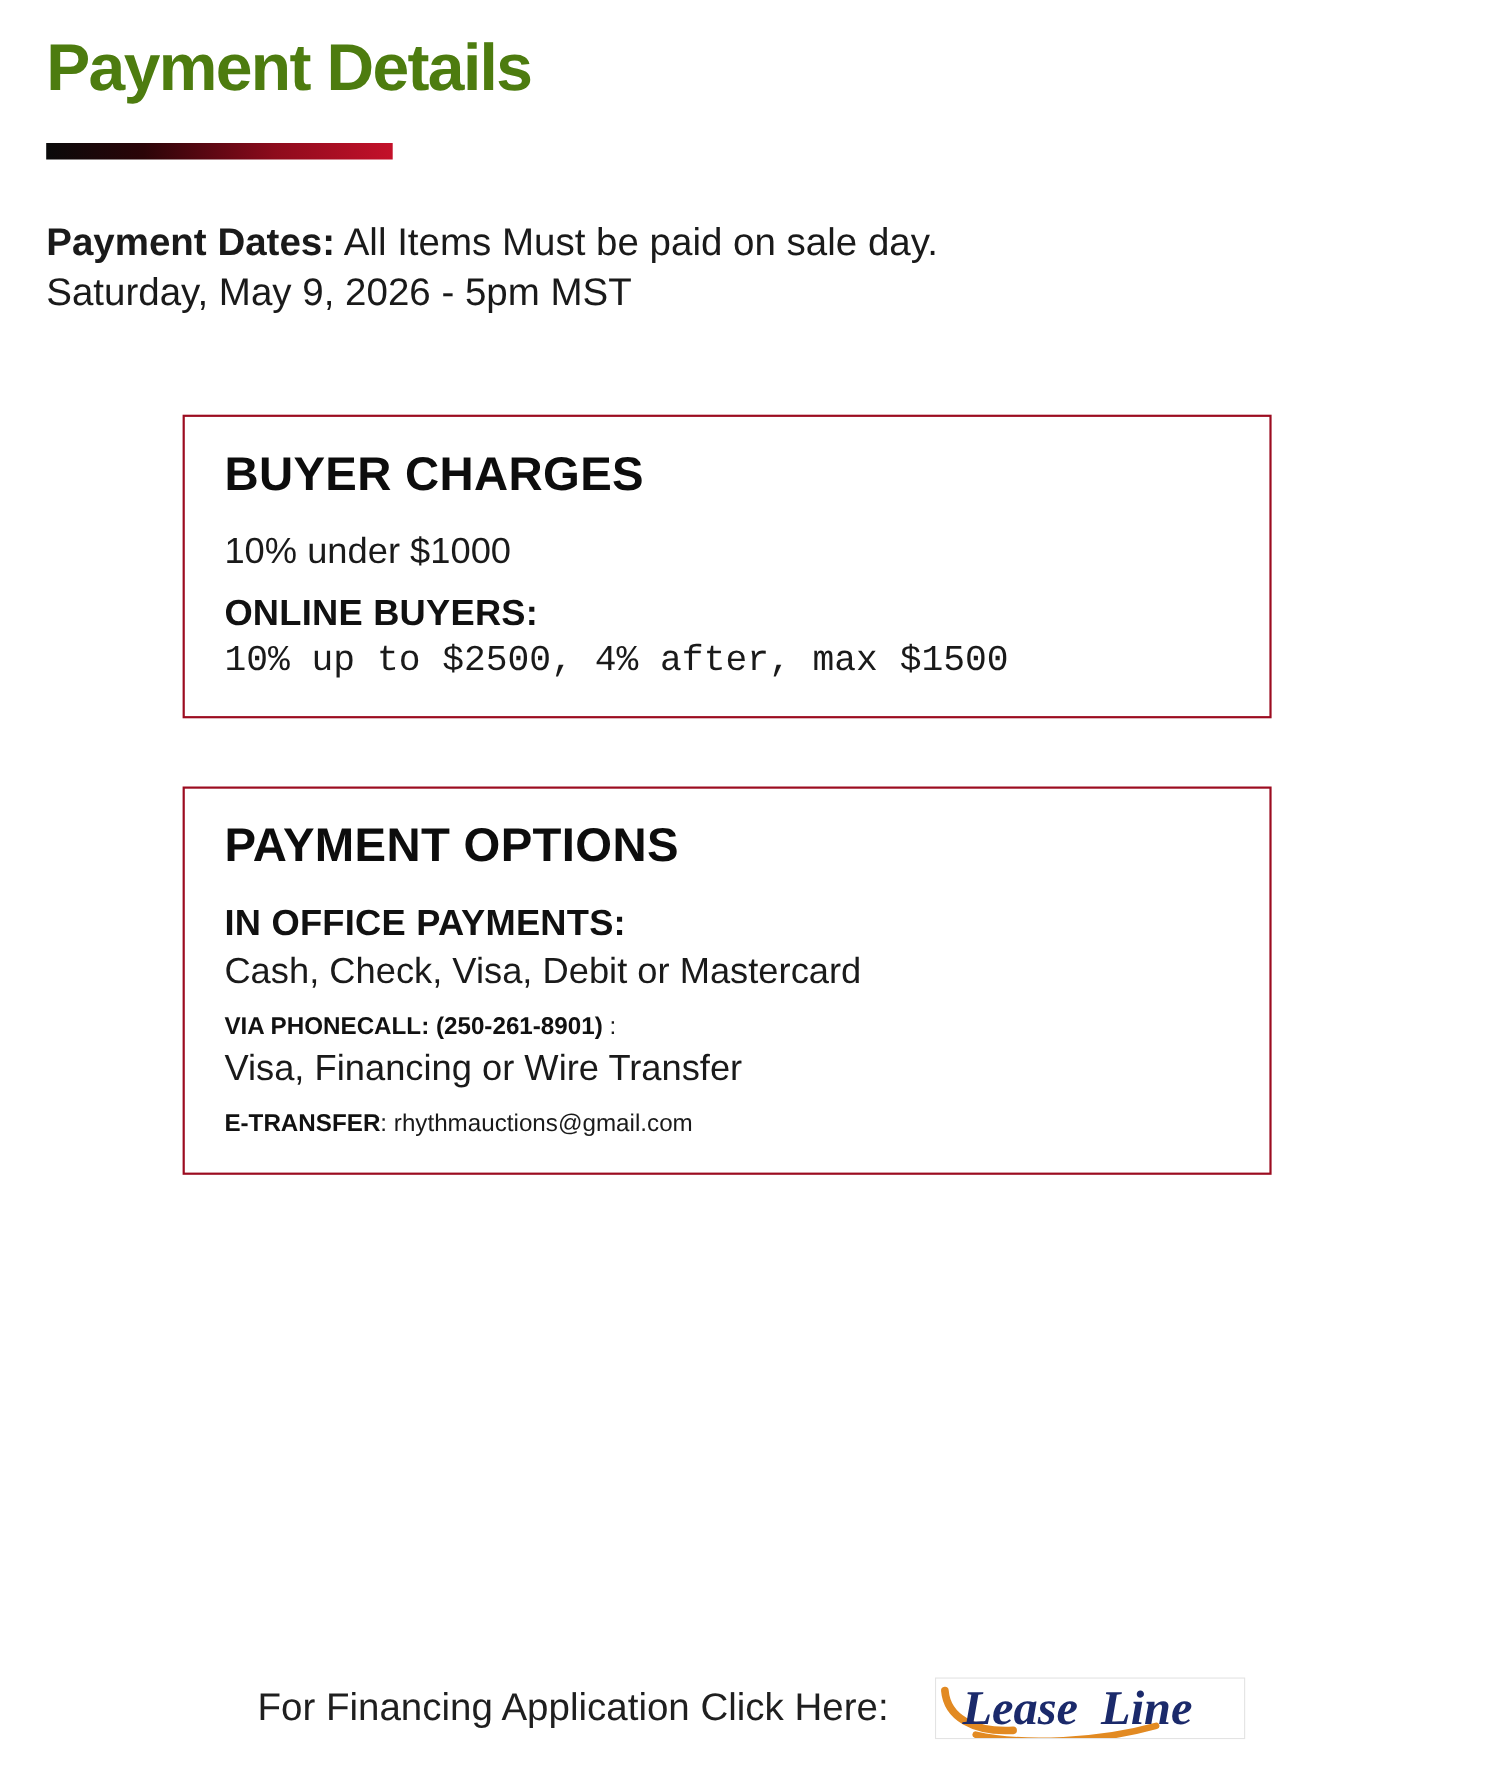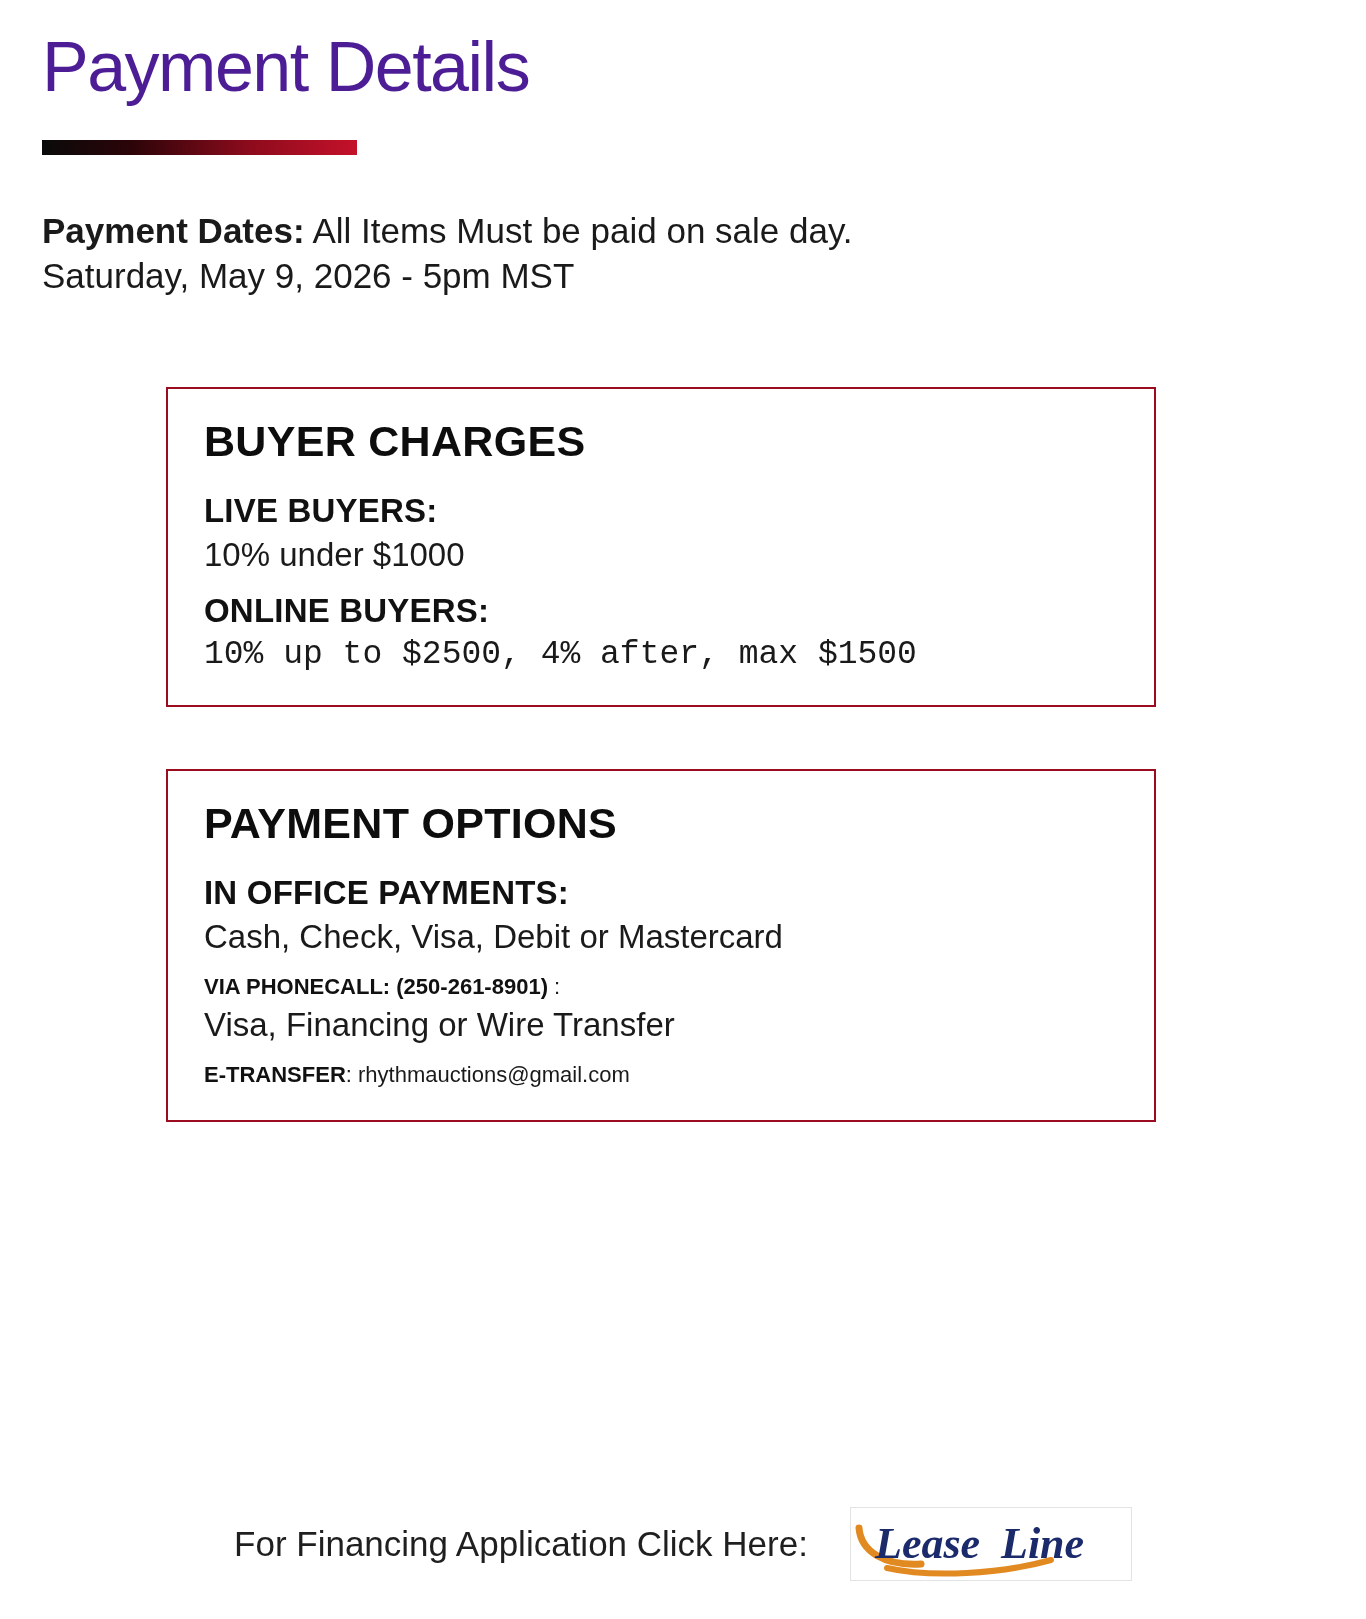--- a/index.html
+++ b/index.html
@@ -17,25 +17,25 @@
     overflow: hidden;
   }
   .page {
     width: 1366px;
     height: 1619px;
     padding: 22px 40px 0 40px;
     position: relative;
   }
   
   .title {
-    font-size: 70px;
+    font-size: 60px;
     line-height: 1.0;
-    font-weight: normal;
+    font-weight: bold;
     letter-spacing: -1.5px;
-    color: #4c1d95;
+    color: #4d7c0f;
     margin: 10px 0 0 2px;
   }
   .title-rule {
     width: 315px;
     height: 15px;
     margin: 38px 0 0 2px;
     background: linear-gradient(90deg, #0a0a0a 0%, #2b0408 28%, #8d0b1c 66%, #c4112a 100%);
   }
   
   .dates {
@@ -93,26 +93,26 @@
     align-items: center;
     justify-content: center;
     gap: 42px;
   }
   .footer-text {
     font-size: 35px;
     color: #1f1f1f;
   }
   .logo {
     width: 282px;
-    height: 74px;
+    height: 56px;
     background: #ffffff;
     border: 1px solid #e3e3e3;
     position: relative;
     display: flex;
-    align-items: flex-start;
+    align-items: center;
     justify-content: center;
     overflow: hidden;
   }
   .logo svg { display: block; }
 </style>
 </head>
 <body>
 
 <div class="page">
 
@@ -120,21 +120,20 @@
   <div class="title-rule"></div>
 
   <div class="dates">
     <b>Payment Dates:</b>
     <span>All Items Must be paid on sale day.</span>
     <span class="line2">Saturday, May 9, 2026 - 5pm MST</span>
   </div>
 
   <div class="box charges">
     <div class="box-title">BUYER CHARGES</div>
-    <div class="sub-head">LIVE BUYERS:</div>
     <div class="sub-body">10% under $1000</div>
     <div class="sub-head">ONLINE BUYERS:</div>
     <div class="sub-body last">10% up to $2500, 4% after, max $1500</div>
   </div>
 
   <div class="box options">
     <div class="box-title">PAYMENT OPTIONS</div>
 
     <div class="sub-head">IN OFFICE PAYMENTS:</div>
     <div class="sub-body">Cash, Check, Visa, Debit or Mastercard</div>

